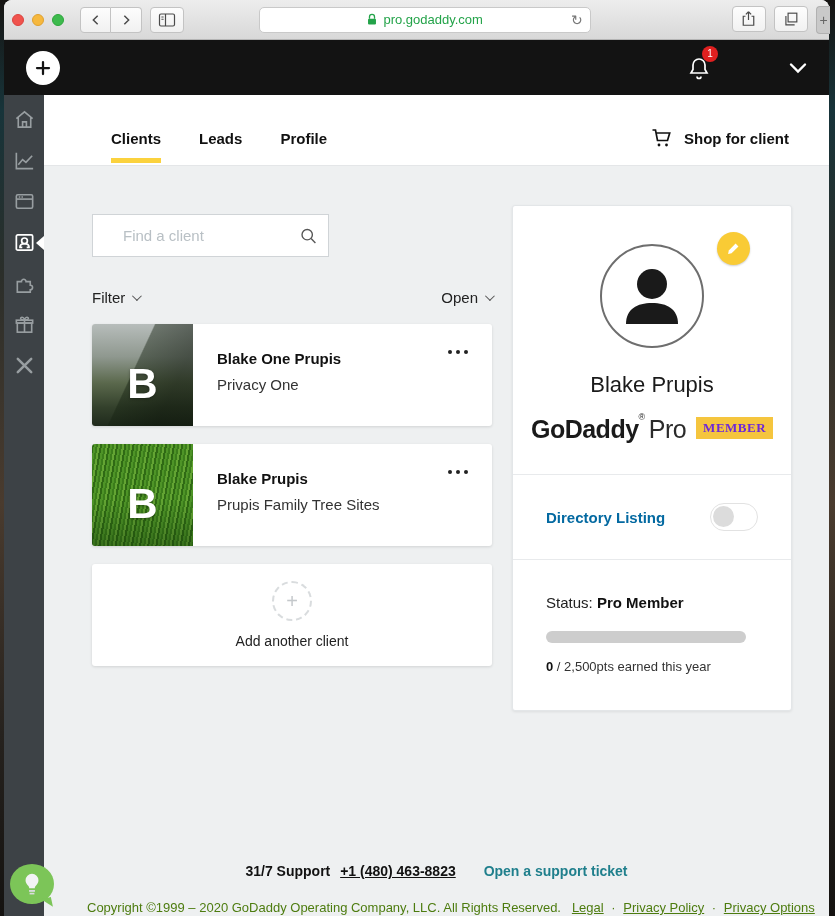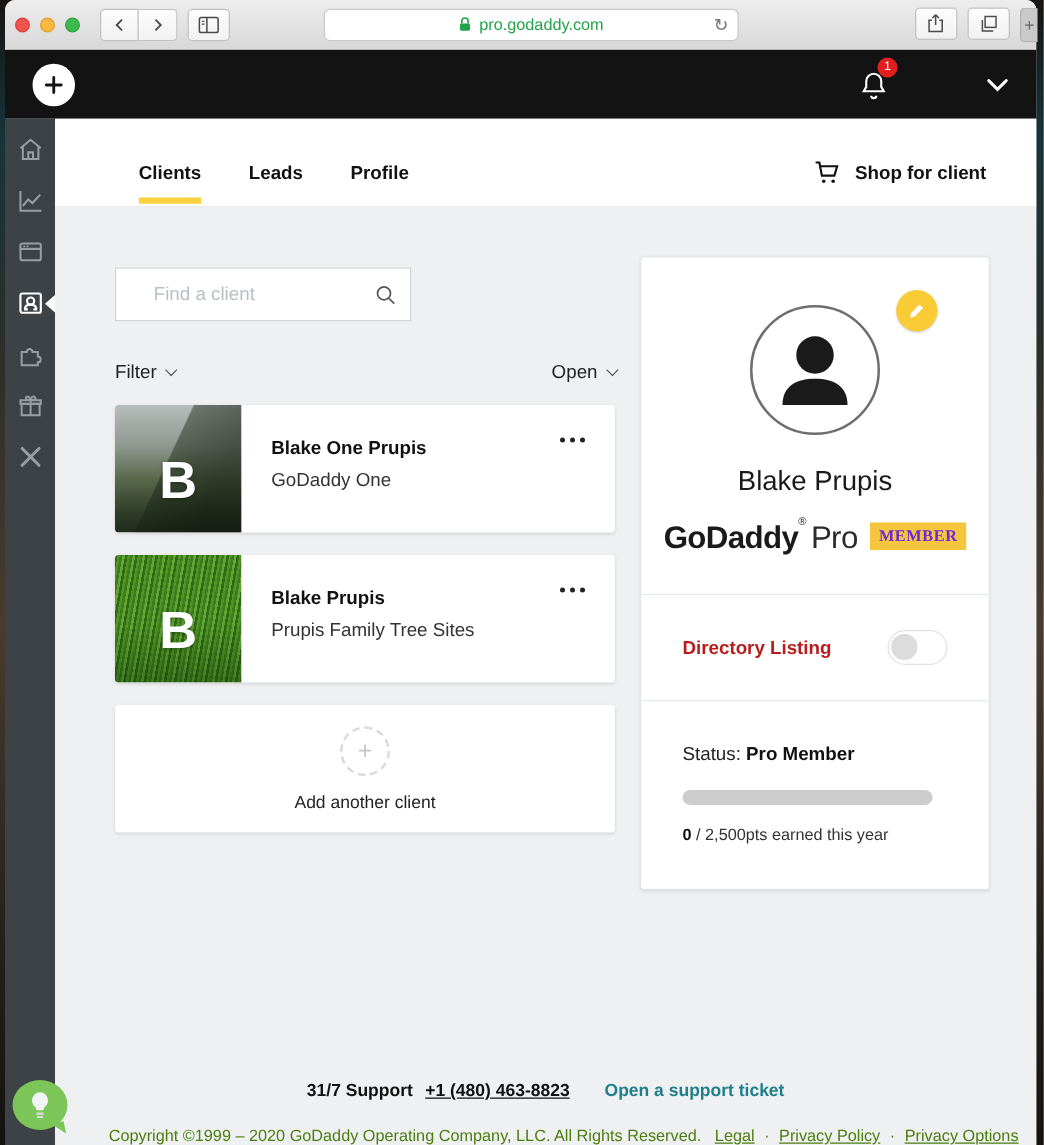--- a/index.html
+++ b/index.html
@@ -127,21 +127,21 @@
   .profile-name { margin-top:24px; font-size:22px; color:#1a1a1a; }
   .brand-row { margin-top:14px; display:flex; align-items:center; justify-content:center; gap:10px; }
   .wordmark { font-size:25px; color:#1a1a1a; letter-spacing:-0.5px; }
   .wordmark .gd { font-weight:bold; }
   .wordmark sup { font-size:9px; vertical-align:18px; }
   .wordmark .pro { font-weight:normal; color:#2b2b2b; margin-left:4px; }
   .member-badge { background:#f5c53e; color:#6d28d9; font-family:"Liberation Serif", serif;
     font-weight:bold; font-size:13px; letter-spacing:0.5px; padding:3px 7px; }
   .divider { height:1px; background:#e8eaec; }
   .dir-row { padding:28px 33px; display:flex; align-items:center; justify-content:space-between; }
-  .dir-label { font-size:15px; font-weight:bold; color:#b91c1c; }
+  .dir-label { font-size:15px; font-weight:bold; color:#0369a1; }
   .toggle { width:48px; height:28px; border:1.5px solid #e2e2e2; border-radius:14px; background:#fff;
     position:relative; cursor:pointer; }
   .knob { position:absolute; left:2px; top:2px; width:21px; height:21px; border-radius:50%; background:#dcdcdc; }
   .status-block { padding:34px 33px 36px; }
   .status-line { font-size:15px; color:#222; }
   .status-line b { color:#111; }
   .progress { margin-top:20px; width:200px; height:12px; border-radius:6px; background:#cdcdcd; overflow:hidden; }
   .progress-fill { height:100%; width:0%; background:#8bc34a; }
   .points { margin-top:16px; font-size:13px; color:#333; }
   .points b { color:#111; }
@@ -335,21 +335,21 @@
               <span class="caret"></span>
             </span>
           </div>
 
           <div class="client-card">
             <div class="thumb mountain">
               <span class="thumb-letter">B</span>
             </div>
             <div class="card-body">
               <div class="card-name">Blake One Prupis</div>
-              <div class="card-sub">GoDaddy One</div>
+              <div class="card-sub">Privacy One</div>
               <span class="dots">
                   <i></i>
                   <i></i>
                   <i></i>
                 </span>
             </div>
           </div>
 
           <div class="client-card">
             <div class="thumb grass">

